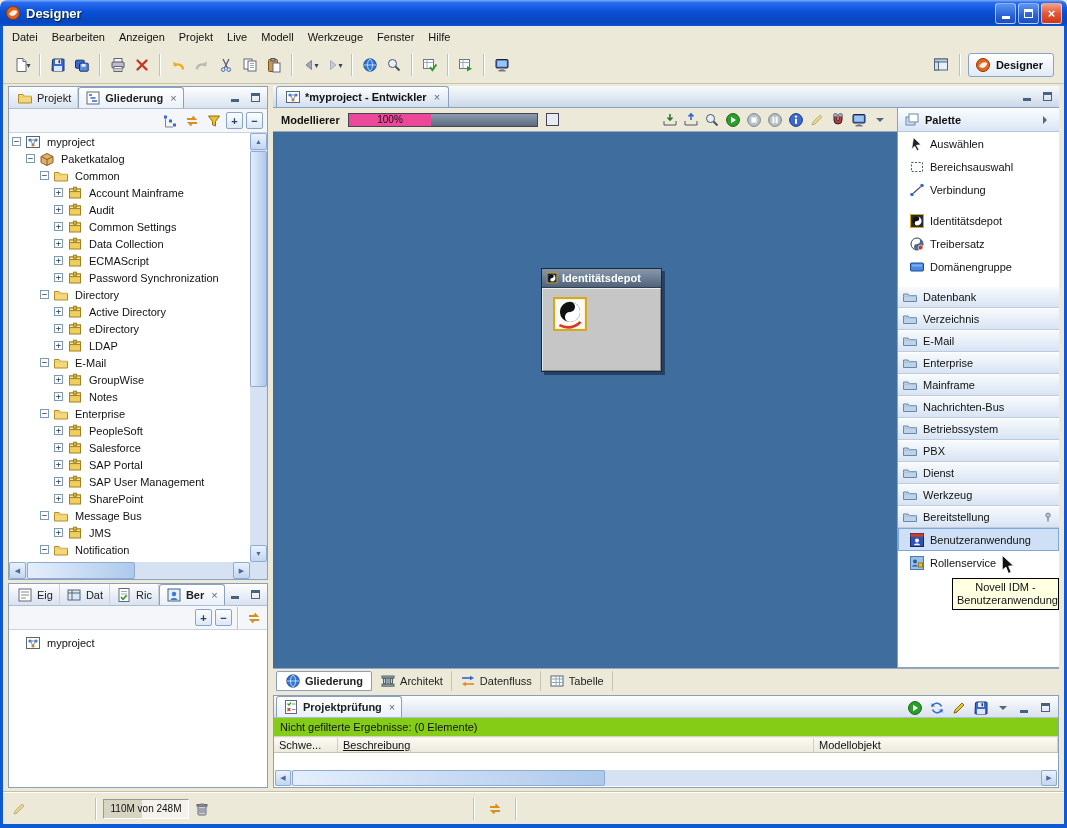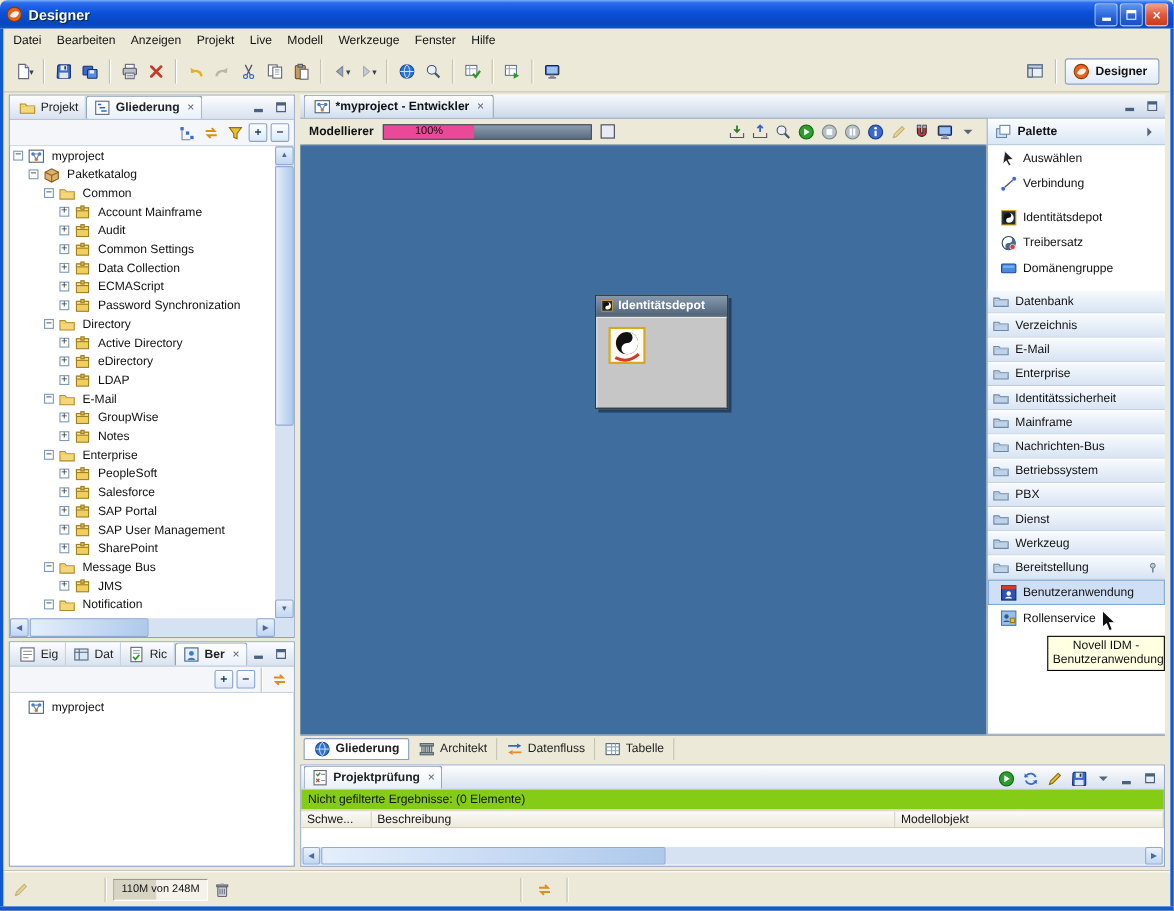--- a/index.html
+++ b/index.html
@@ -966,20 +966,28 @@
           <span class="ic">
             <svg viewBox="0 0 16 16" xmlns="http://www.w3.org/2000/svg">
               <path d="M4.5 1.5l7.5 7.3-4.6.5 2.6 4.4-1.8 1-2.5-4.5-3 3z" fill="#222" stroke="#fff" stroke-width=".7"></path>
             </svg>
           </span>
           <span class="plabel">Auswählen</span>
         </div>
         <div class="pal-row">
           <span class="ic">
             <svg viewBox="0 0 16 16" xmlns="http://www.w3.org/2000/svg">
+              <rect x="2.5" y="3.5" width="11" height="9" fill="none" stroke="#456" stroke-dasharray="2 1.6"></rect>
+            </svg>
+          </span>
+          <span class="plabel">Bereichsauswahl</span>
+        </div>
+        <div class="pal-row">
+          <span class="ic">
+            <svg viewBox="0 0 16 16" xmlns="http://www.w3.org/2000/svg">
               <circle cx="3" cy="12.5" r="1.8" fill="#3a6ad0"></circle>
               <circle cx="13" cy="3.5" r="1.8" fill="#3a6ad0"></circle>
               <path d="M4.4 11.2L11.6 4.8" stroke="#556" stroke-width="1.3"></path>
             </svg>
           </span>
           <span class="plabel">Verbindung</span>
         </div>
         <div class="pal-sep"></div>
         <div class="pal-row">
           <span class="ic">
@@ -1039,29 +1047,20 @@
           <span class="plabel">E-Mail</span>
         </div>
         <div class="pal-drawer">
           <span class="ic">
             <svg viewBox="0 0 16 16" xmlns="http://www.w3.org/2000/svg">
               <path d="M1.5 12.5V5h4.5l1.5 1.6h7v5.9z" fill="#c0d2e8" stroke="#6888aa"></path>
               <path d="M1.5 7.2h13" stroke="#a8c0d8"></path>
             </svg>
           </span>
           <span class="plabel">Enterprise</span>
-        </div>
-        <div class="pal-drawer">
-          <span class="ic">
-            <svg viewBox="0 0 16 16" xmlns="http://www.w3.org/2000/svg">
-              <path d="M1.5 12.5V5h4.5l1.5 1.6h7v5.9z" fill="#c0d2e8" stroke="#6888aa"></path>
-              <path d="M1.5 7.2h13" stroke="#a8c0d8"></path>
-            </svg>
-          </span>
-          <span class="plabel">Identitätssicherheit</span>
         </div>
         <div class="pal-drawer">
           <span class="ic">
             <svg viewBox="0 0 16 16" xmlns="http://www.w3.org/2000/svg">
               <path d="M1.5 12.5V5h4.5l1.5 1.6h7v5.9z" fill="#c0d2e8" stroke="#6888aa"></path>
               <path d="M1.5 7.2h13" stroke="#a8c0d8"></path>
             </svg>
           </span>
           <span class="plabel">Mainframe</span>
         </div>
@@ -1258,21 +1257,21 @@
             <span class="g-min2"></span>
           </div>
         <div class="mbtn">
             <span class="g-max2"></span>
           </div>
       </div>
     </div>
     <div class="pr-summary">Nicht gefilterte Ergebnisse: (0 Elemente)</div>
     <div class="pr-header" id="pr-header">
         <div class="pr-col" style="width: 64px;">Schwe...</div>
-        <div class="pr-col" style="width: 476px;">Beschreibung</div>
+        <div class="pr-col" style="width: 476px; text-decoration: underline;">Beschreibung</div>
         <div class="pr-col" style="flex: 1 1 0%;">Modellobjekt</div>
       </div>
     <div class="pr-body"></div>
     <div class="pr-sb">
       <div class="sb-btn" style="left:0;top:0;width:16px;height:16px;">◀</div>
       <div class="sb-thumb" style="left:17px;top:0;height:16px;width:40%;"></div>
       <div class="sb-btn" style="right:0;top:0;width:16px;height:16px;">▶</div>
     </div>
   </div>
 

